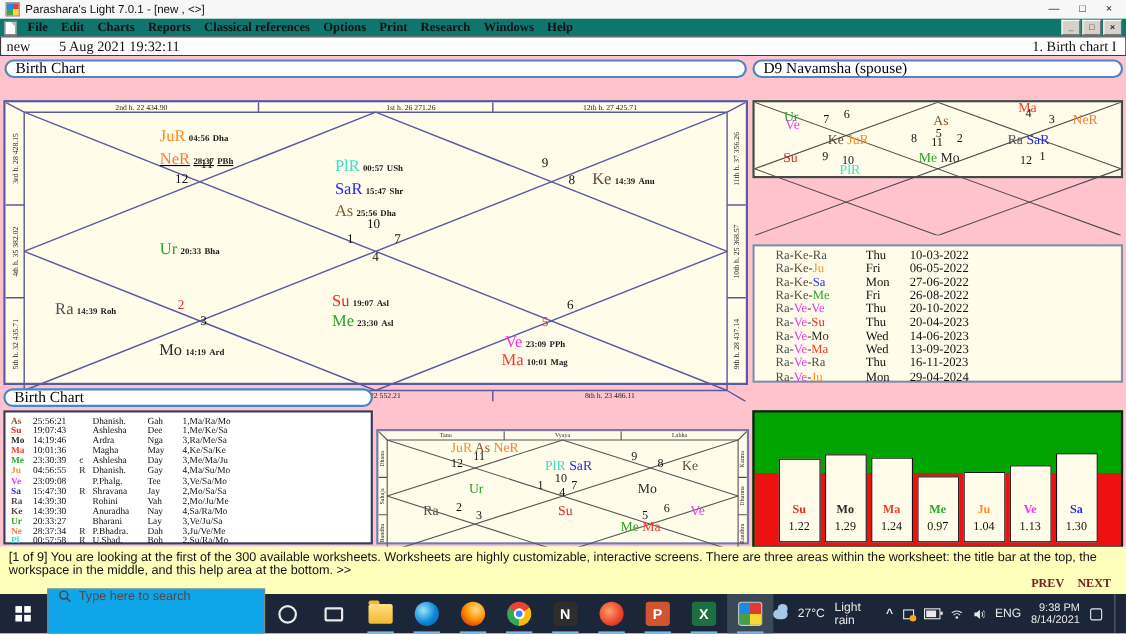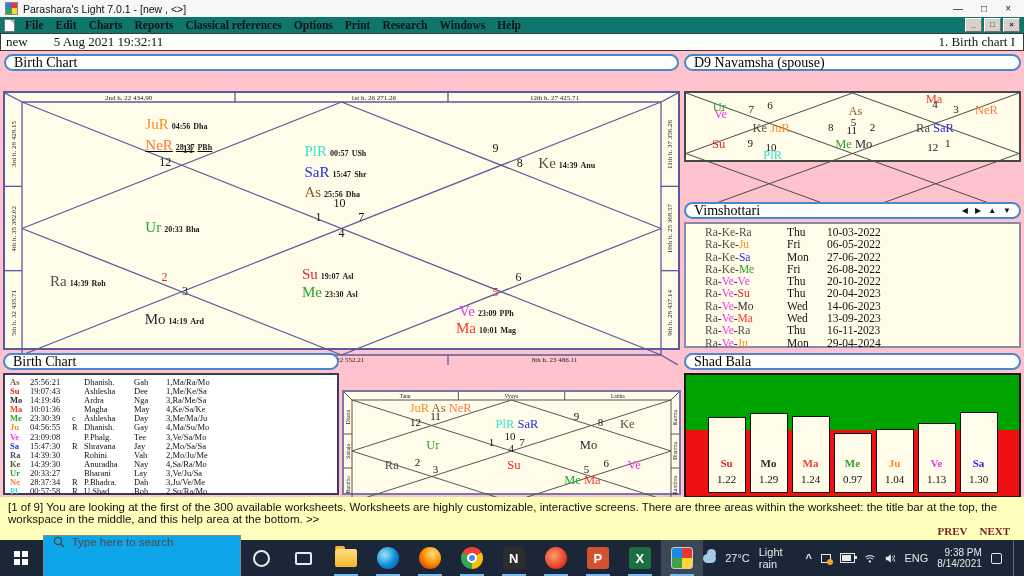--- a/index.html
+++ b/index.html
@@ -266,29 +266,20 @@
           <div class="hn small" style="left: 49.8%; top: 54.7%;">11</div>
           <div class="hn small" style="left: 19.3%; top: 74.6%;">9</div>
           <div class="hn small" style="left: 25.5%; top: 80.6%;">10</div>
           <div class="hn small" style="left: 74.1%; top: 80.6%;">12</div>
           <div class="hn small" style="left: 78.6%; top: 74.6%;">1</div>
         </div>
       </div>
   </div>
 
   <div class="panel" id="panel-vim" style="left:684px;top:151px;width:337px;height:146px;">
-    <div class="capsule">
-      <span>Vimshottari</span>
-      <span class="arrows" id="vim-arrows">
-          <span>◀</span>
-          <span>▶</span>
-          <span>▲</span>
-          <span>▼</span>
-        </span>
-    </div>
     <div class="vlist" id="vim-list">
         <div class="vrow">
           <span class="vdasha"><span style="color: rgb(79, 79, 79);">Ra</span><span style="color: rgb(51, 51, 51);">-</span><span style="color: rgb(95, 74, 58);">Ke</span><span style="color: rgb(51, 51, 51);">-</span><span style="color: rgb(79, 79, 79);">Ra</span></span>
           <span class="vday">Thu</span>
           <span class="vdate">10-03-2022</span>
         </div>
         <div class="vrow">
           <span class="vdasha"><span style="color: rgb(79, 79, 79);">Ra</span><span style="color: rgb(51, 51, 51);">-</span><span style="color: rgb(95, 74, 58);">Ke</span><span style="color: rgb(51, 51, 51);">-</span><span style="color: rgb(255, 140, 30);">Ju</span></span>
           <span class="vday">Fri</span>
           <span class="vdate">06-05-2022</span>
@@ -530,23 +521,20 @@
           <div class="hn small" style="left: 49.9%; top: 56.1%;">4</div>
           <div class="hn small" style="left: 20.5%; top: 73.1%;">2</div>
           <div class="hn small" style="left: 26.2%; top: 81.7%;">3</div>
           <div class="hn small" style="left: 73.5%; top: 81.7%;">5</div>
           <div class="hn small" style="left: 79.7%; top: 74.4%;">6</div>
         </div>
       </div>
   </div>
 
   <div class="panel" id="panel-shad" style="left:684px;top:302px;width:337px;height:145px;">
-    <div class="capsule">
-      <span>Shad Bala</span>
-    </div>
     <div class="shadbox">
       <div class="redband"></div>
       <div class="bars" id="shad-bars">
           <div class="bar" style="height: 75.64px;">
             <div class="babbr" style="color: rgb(227, 40, 34);">Su</div>
             <div class="bval">1.22</div>
           </div>
           <div class="bar" style="height: 79.98px;">
             <div class="babbr" style="color: rgb(43, 43, 43);">Mo</div>
             <div class="bval">1.29</div>

